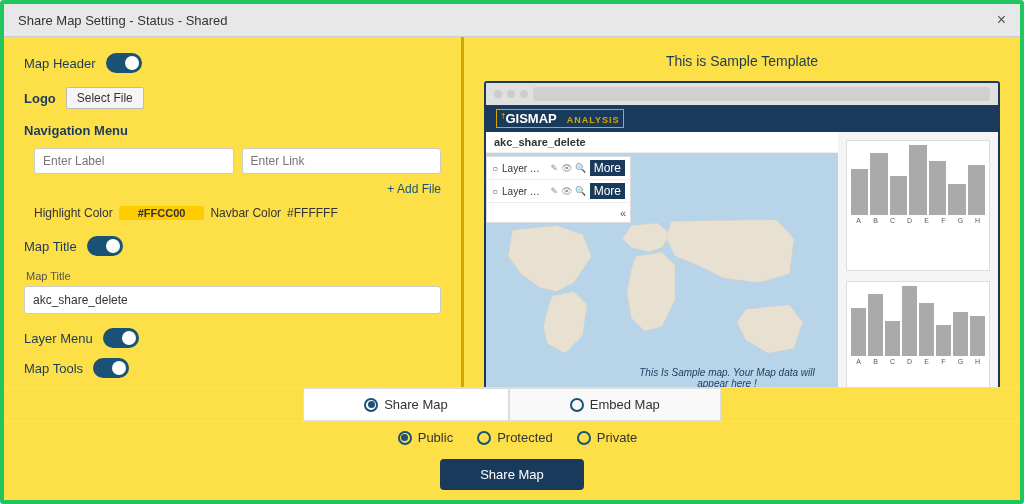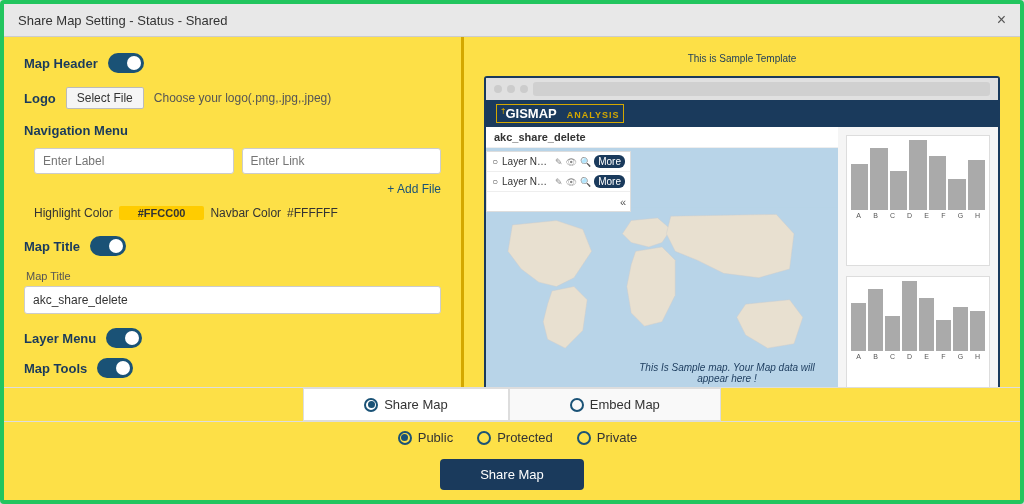--- a/index.html
+++ b/index.html
@@ -54,21 +54,21 @@
       padding: 16px 20px;
     }
 
     .section-row {
       display: flex;
       align-items: center;
       margin-bottom: 14px;
       gap: 10px;
     }
     .section-label {
-      font-weight: bold;
+      font-weight: normal;
       color: #1a3a5c;
       font-size: 13px;
     }
 
     
     .toggle {
       position: relative;
       display: inline-block;
       width: 36px;
       height: 20px;
@@ -187,21 +187,21 @@
 
     
     .right-panel {
       flex: 1;
       padding: 16px 20px;
       overflow: hidden;
     }
     .right-title {
       text-align: center;
       color: #1a3a5c;
-      font-size: 10px;
+      font-size: 14px;
       margin-bottom: 12px;
     }
 
     
     .preview-container {
       border: 2px solid #1a3a5c;
       border-radius: 3px;
       background: #f9f9f9;
       overflow: hidden;
       height: 340px;
@@ -286,23 +286,23 @@
       font-size: 10px;
     }
     .layer-item-icon { color: #555; font-size: 10px; }
     .layer-item-text { flex: 1; color: #333; overflow: hidden; text-overflow: ellipsis; white-space: nowrap; }
     .layer-item-actions { display: flex; align-items: center; gap: 3px; color: #888; font-size: 9px; }
     .layer-more-btn {
       background: #1a3a5c;
       color: white;
       border: none;
       padding: 1px 4px;
-      font-size: 10px;
-      cursor: pointer;
-      border-radius: 6px;
+      font-size: 12px;
+      cursor: pointer;
+      border-radius: 0;
     }
 
     .world-map-svg {
       position: absolute;
       top: 50px;
       left: 0;
       width: 100%;
       height: calc(100% - 50px);
     }
 
@@ -456,21 +456,20 @@
         <span class="section-label">Map Header</span>
         <label class="toggle toggle-on">
 
           <span class="toggle-slider"></span>
         </label>
       </div>
 
       <div class="logo-row">
         <span class="logo-label">Logo</span>
         <button class="select-file-btn">Select File</button>
-        <span class="logo-hint">Choose your logo(.png,.jpg,.jpeg)</span>
       </div>
 
       <div>
         <div class="nav-menu-label">Navigation Menu</div>
         <div class="nav-inputs">
           <input type="text" placeholder="Enter Label" style="">
           <input type="text" placeholder="Enter Link" style="">
         </div>
         <div class="add-item-row">
           <button class="add-item-btn">+ Add File</button>

